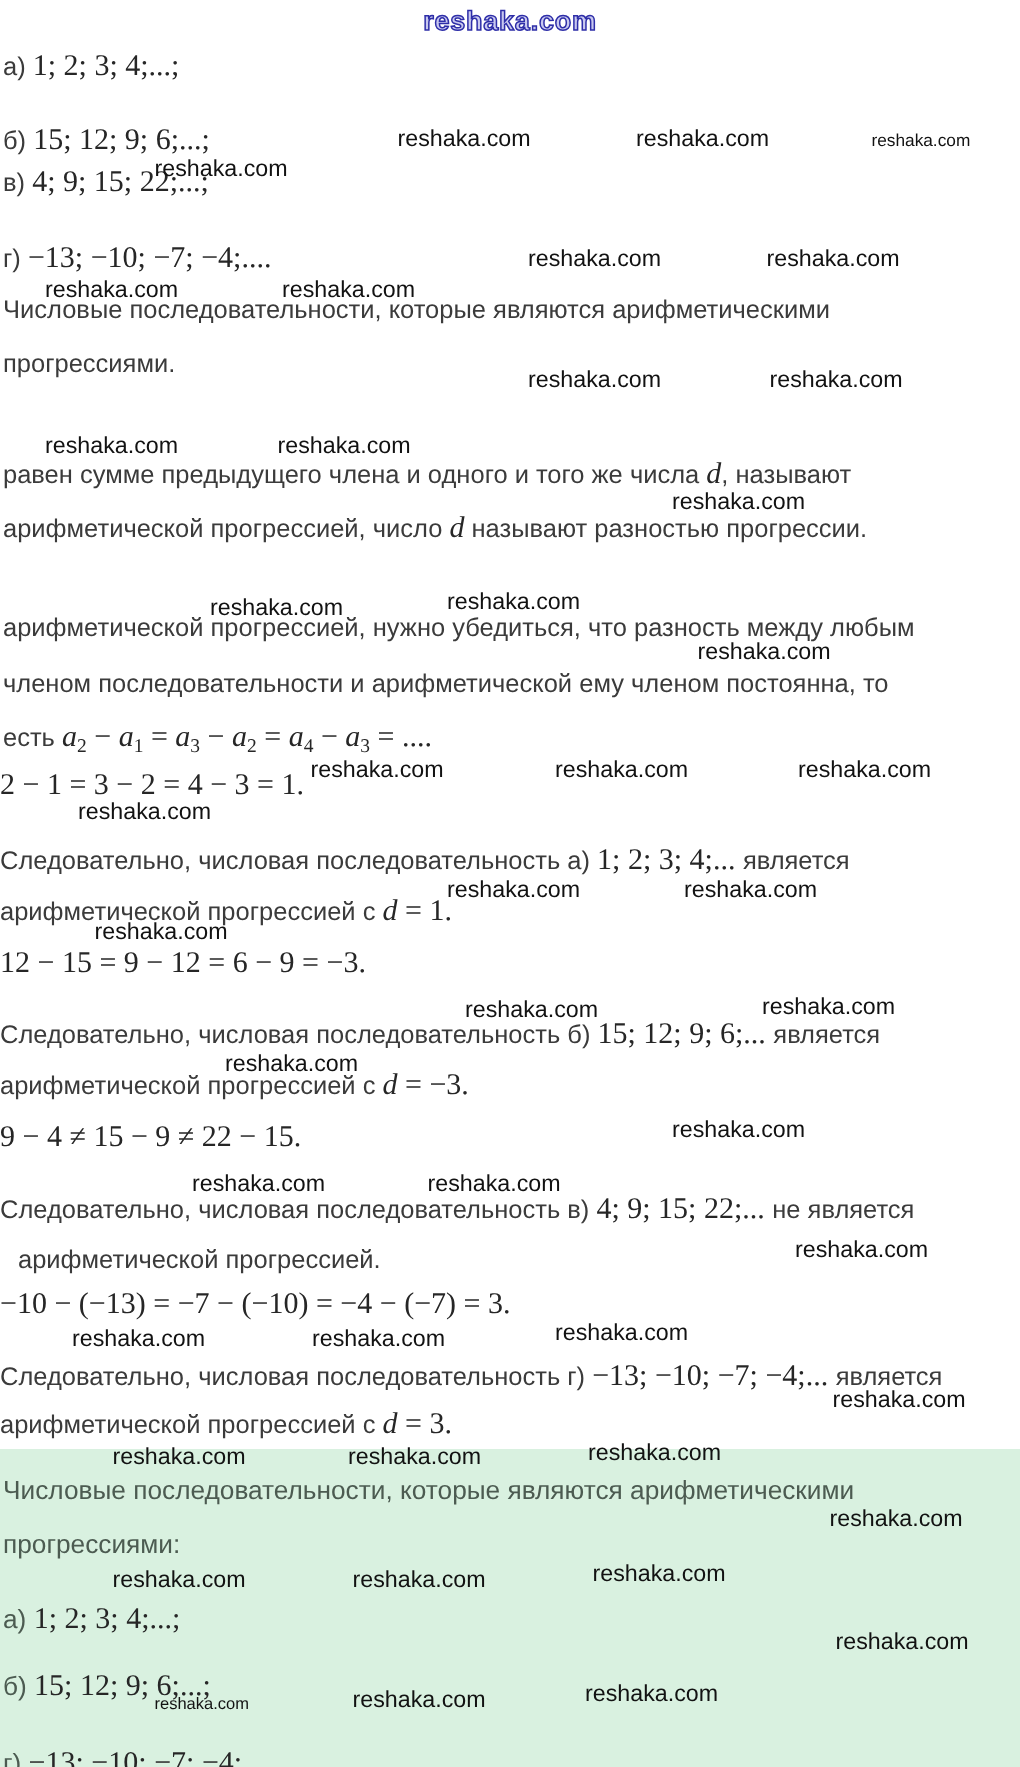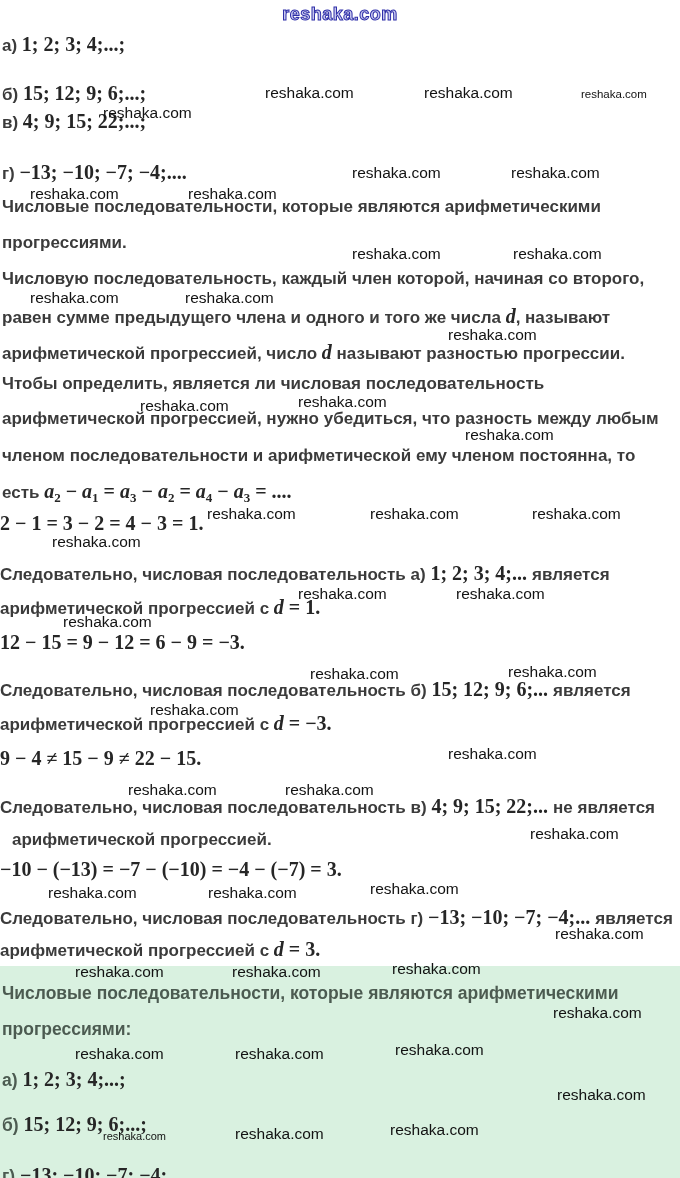--- a/index.html
+++ b/index.html
@@ -24,21 +24,21 @@
   }
   .logo{
     position:absolute;top:4px;left:0;right:0;
     text-align:center;
     font-family:"Liberation Sans",sans-serif;
     font-weight:700;font-size:18px;letter-spacing:.5px;
     color:#c9c9ef;
     -webkit-text-stroke:1px var(--logo-stroke);
   }
   .line{
-    position:absolute;white-space:nowrap;line-height:1.15;font-weight:bold;
+    position:absolute;white-space:nowrap;line-height:1.15;
   }
   .t-s{font-family:"Liberation Sans",sans-serif;font-size:17px;color:var(--text);}
   .t-m{font-family:"Liberation Serif",serif;font-size:20px;color:var(--math);}
   .t-mi{font-family:"Liberation Serif",serif;font-style:italic;font-size:20px;color:var(--math);}
   .t-sub{font-family:"Liberation Serif",serif;font-size:13px;color:var(--math);vertical-align:-4px;}
   .line-green .t-s{color:var(--green-text);font-size:17.5px;}
   .wm{
     position:absolute;white-space:nowrap;
     font-family:"Liberation Sans",sans-serif;
     color:var(--wm);
@@ -50,24 +50,22 @@
 <div class="page">
   <div class="green-panel" style="top: 966px; height: 212px;"></div>
   <div class="logo">reshaka.com</div>
 
 <div class="line" style="left: 2px; top: 33px;"><span class="t-s">а) </span><span class="t-m">1; 2; 3; 4;...;</span></div>
     <div class="line" style="left: 2px; top: 82px;"><span class="t-s">б) </span><span class="t-m">15; 12; 9; 6;...;</span></div>
     <div class="line" style="left: 2px; top: 110px;"><span class="t-s">в) </span><span class="t-m">4; 9; 15; 22;...;</span></div>
     <div class="line" style="left: 2px; top: 161px;"><span class="t-s">г) </span><span class="t-m">−13; −10; −7; −4;....</span></div>
     <div class="line" style="left: 2px; top: 197px;"><span class="t-s">Числовые последовательности, которые являются арифметическими</span></div>
     <div class="line" style="left: 2px; top: 233px;"><span class="t-s">прогрессиями.</span></div>
-    <div class="line" style="left: 2px; top: 269px;"><span class="t-s">Числовую последовательность, каждый член которой, начиная со второго,</span></div>
     <div class="line" style="left: 2px; top: 305px;"><span class="t-s">равен сумме предыдущего члена и одного и того же числа </span><span class="t-mi">d</span><span class="t-s">, называют</span></div>
     <div class="line" style="left: 2px; top: 341px;"><span class="t-s">арифметической прогрессией, число </span><span class="t-mi">d</span><span class="t-s"> называют разностью прогрессии.</span></div>
-    <div class="line" style="left: 2px; top: 374px;"><span class="t-s">Чтобы определить, является ли числовая последовательность</span></div>
     <div class="line" style="left: 2px; top: 409px;"><span class="t-s">арифметической прогрессией, нужно убедиться, что разность между любым</span></div>
     <div class="line" style="left: 2px; top: 446px;"><span class="t-s">членом последовательности и арифметической ему членом постоянна, то</span></div>
     <div class="line" style="left: 2px; top: 480px;"><span class="t-s">есть </span><span class="t-mi">a</span><span class="t-sub">2</span><span class="t-m"> − </span><span class="t-mi">a</span><span class="t-sub">1</span><span class="t-m"> = </span><span class="t-mi">a</span><span class="t-sub">3</span><span class="t-m"> − </span><span class="t-mi">a</span><span class="t-sub">2</span><span class="t-m"> = </span><span class="t-mi">a</span><span class="t-sub">4</span><span class="t-m"> − </span><span class="t-mi">a</span><span class="t-sub">3</span><span class="t-m"> = ....</span></div>
     <div class="line" style="left: 0px; top: 512px;"><span class="t-m">2 − 1 = 3 − 2 = 4 − 3 = 1.</span></div>
     <div class="line" style="left: 0px; top: 562px;"><span class="t-s">Следовательно, числовая последовательность а) </span><span class="t-m">1; 2; 3; 4;... </span><span class="t-s">является</span></div>
     <div class="line" style="left: 0px; top: 596px;"><span class="t-s">арифметической прогрессией с </span><span class="t-mi">d</span><span class="t-m"> = 1.</span></div>
     <div class="line" style="left: 0px; top: 631px; text-align: center;"><span class="t-m">12 − 15 = 9 − 12 = 6 − 9 = −3.</span></div>
     <div class="line" style="left: 0px; top: 678px; text-align: right;"><span class="t-s">Следовательно, числовая последовательность б) </span><span class="t-m">15; 12; 9; 6;... </span><span class="t-s">является</span></div>
     <div class="line" style="left: 0px; top: 712px;"><span class="t-s">арифметической прогрессией с </span><span class="t-mi">d</span><span class="t-m"> = −3.</span></div>
     <div class="line" style="left: 0px; top: 747px;"><span class="t-m">9 − 4 ≠ 15 − 9 ≠ 22 − 15.</span></div>

